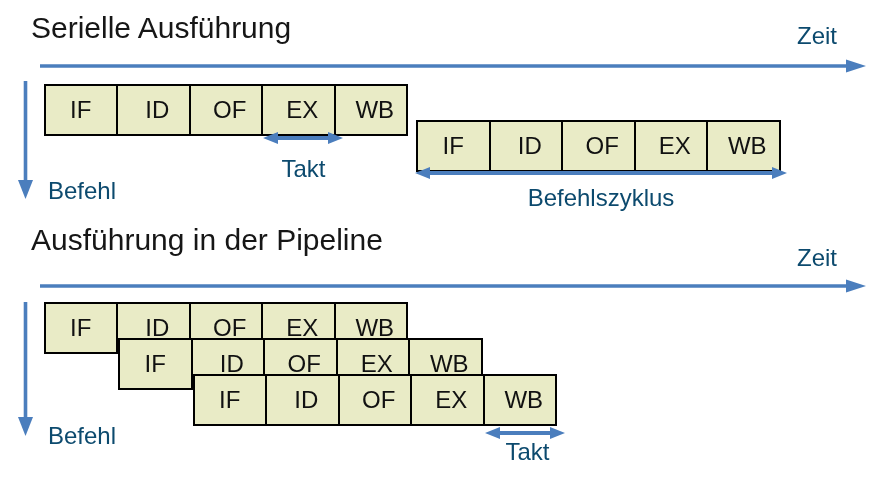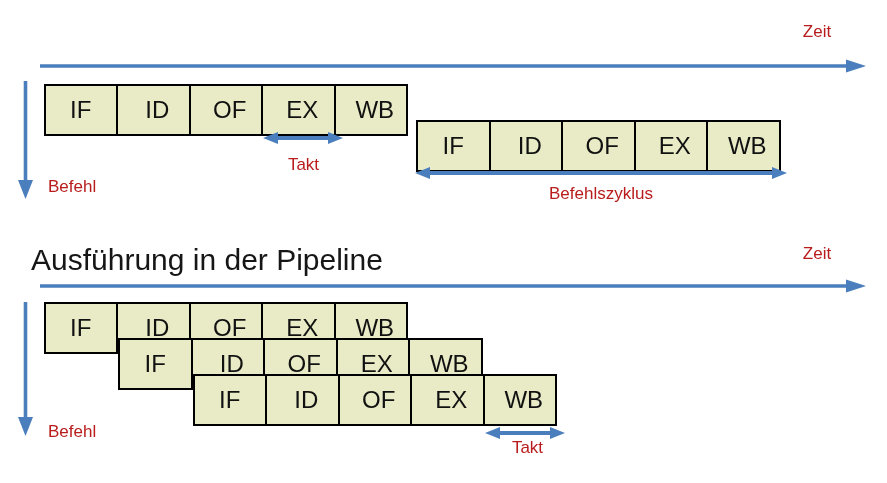--- a/index.html
+++ b/index.html
@@ -13,23 +13,23 @@
   }
   .title{
     position:absolute;
     font-size:30px;
     line-height:1.2;
     color:#161616;
     white-space:nowrap;
   }
   .lbl{
     position:absolute;
-    font-size:17px;
+    font-size:24px;
     line-height:1.2;
-    color:#b91c1c;
+    color:#0c4a6e;
     white-space:nowrap;
   }
   .lbl.center{text-align:center;}
   .srow{position:absolute;display:flex;}
   .cell{
     box-sizing:border-box;
     width:74.5px;height:52px;
     background:var(--box-fill,#e9ebc6);
     border:2px solid var(--box-border,#000);
     display:flex;align-items:center;justify-content:center;
@@ -37,20 +37,21 @@
     color:#111;
   }
   .cell + .cell{margin-left:-2px;padding-left:8px;}
   svg.arrow{position:absolute;color:var(--arrow-blue,#4b7ebd);display:block;}
 </style>
 </head>
 <body>
 
 <div id="stage">
 
+  <div class="title" style="left:31px;top:10px">Serielle Ausführung</div>
 
   <div class="lbl center" style="left:789px;top:22px;width:56px">Zeit</div>
 
   <svg class="arrow" style="left:38px;top:58.5px" width="830" height="14" viewBox="0 0 830 14">
     <line x1="2" y1="7" x2="809" y2="7" stroke="currentColor" stroke-width="3.6"></line>
     <polygon points="808,0.5 828,7 808,13.5" fill="currentColor"></polygon>
   </svg>
 
   <svg class="arrow" style="left:18px;top:81px" width="15" height="118" viewBox="0 0 15 118">
     <line x1="7.5" y1="0" x2="7.5" y2="102" stroke="currentColor" stroke-width="3.6"></line>
@@ -82,21 +83,21 @@
   </svg>
   <div class="lbl center" style="left:266px;top:154.5px;width:75px">Takt</div>
 
   <svg class="arrow" style="left:413px;top:166px" width="376" height="14" viewBox="0 0 376 14">
     <line x1="14" y1="7" x2="362" y2="7" stroke="currentColor" stroke-width="3.8"></line>
     <polygon points="17,1 2,7 17,13" fill="currentColor"></polygon>
     <polygon points="359,1 374,7 359,13" fill="currentColor"></polygon>
   </svg>
   <div class="lbl center" style="left:413px;top:184px;width:376px">Befehlszyklus</div>
 
-  <div class="title" style="left:31px;top:242px">Ausführung in der Pipeline</div>
+  <div class="title" style="left:31px;top:222px">Ausführung in der Pipeline</div>
 
   <div class="lbl center" style="left:789px;top:244px;width:56px">Zeit</div>
 
   <svg class="arrow" style="left:38px;top:278.5px" width="830" height="14" viewBox="0 0 830 14">
     <line x1="2" y1="7" x2="809" y2="7" stroke="currentColor" stroke-width="3.6"></line>
     <polygon points="808,0.5 828,7 808,13.5" fill="currentColor"></polygon>
   </svg>
 
   <svg class="arrow" style="left:18px;top:302px" width="15" height="134" viewBox="0 0 15 134">
     <line x1="7.5" y1="0" x2="7.5" y2="118" stroke="currentColor" stroke-width="3.6"></line>

